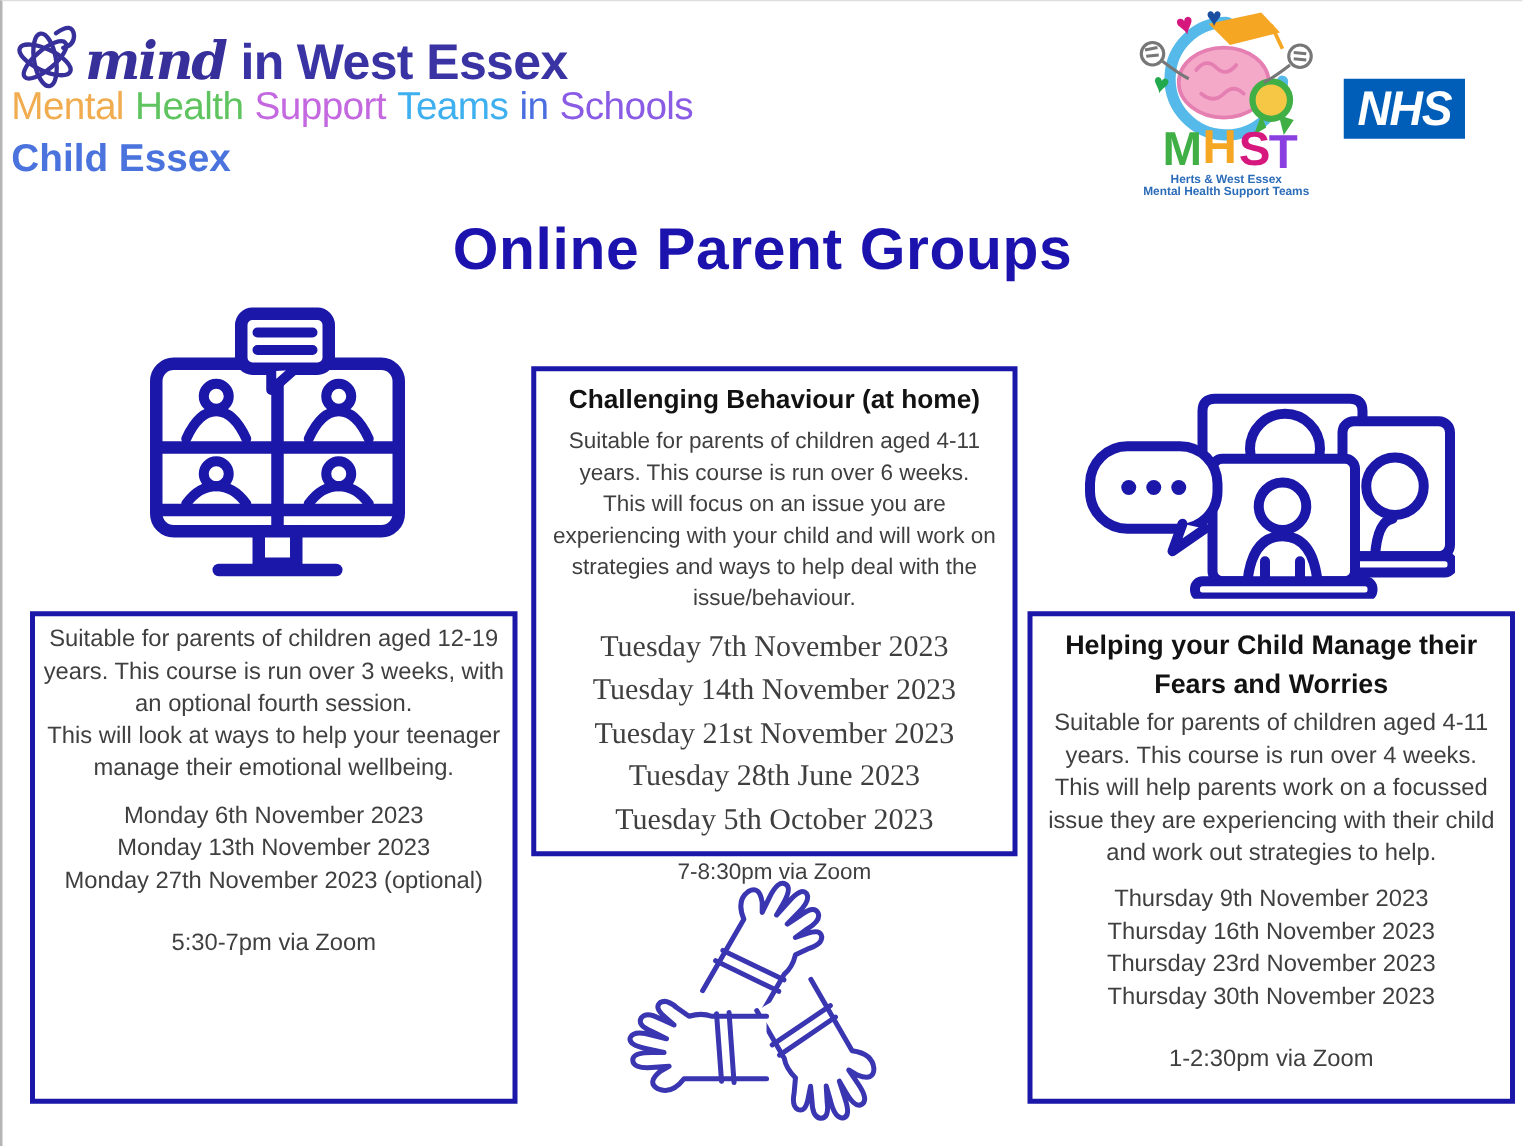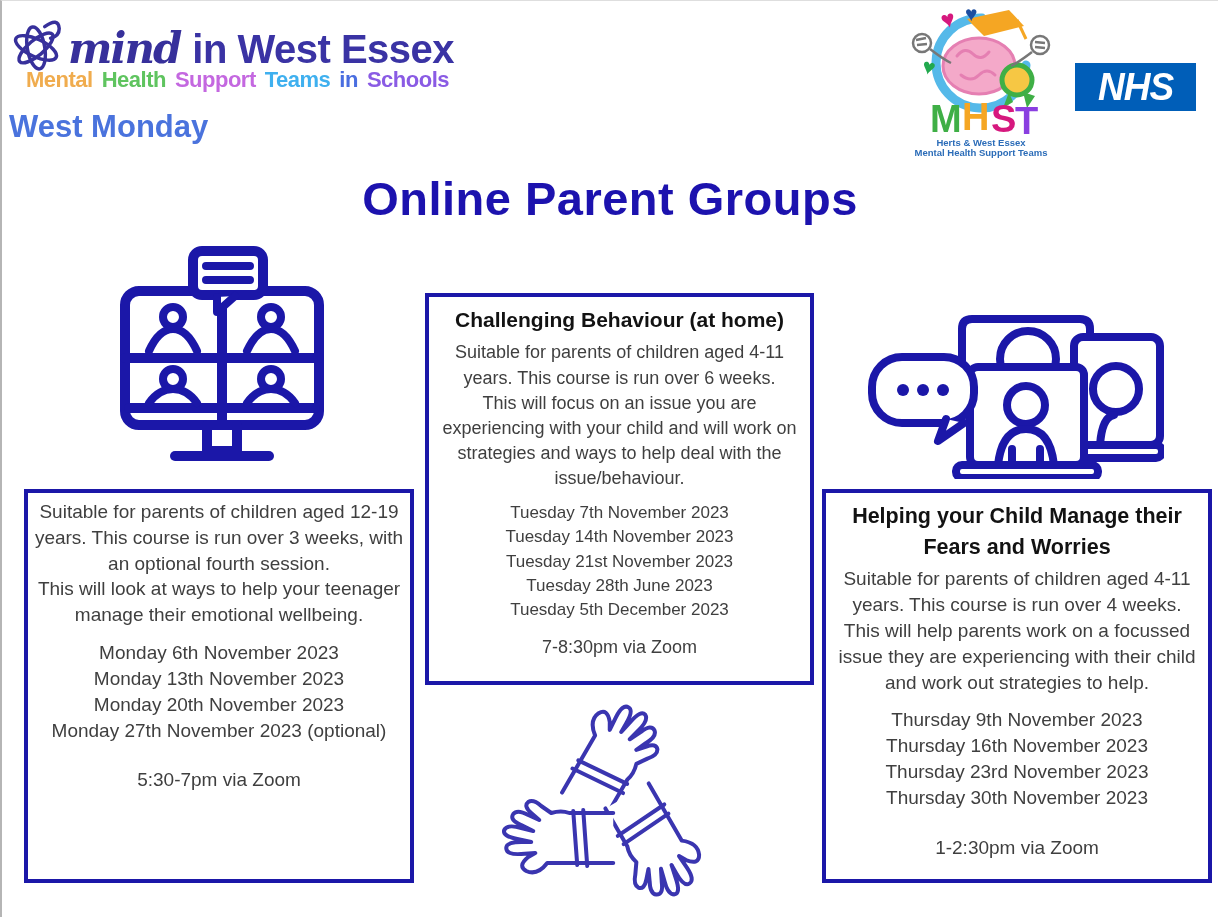--- a/index.html
+++ b/index.html
@@ -8,25 +8,25 @@
     font-family:"Liberation Sans", sans-serif;
     border-left:2px solid #b5b5b5; border-top:1px solid #dedede;
     box-sizing:border-box;
   }
   
   .mind-row{position:absolute; left:6px; top:2px; display:flex; align-items:baseline;}
   .mind-squiggle{position:relative; top:12px; margin-right:2px;}
   .mind-word{font-family:"DejaVu Serif", serif; font-style:italic; font-weight:bold;
     font-size:42px; color:#37309B; letter-spacing:-2px;}
   .mind-suffix{font-size:40px; color:#3A33A4; margin-left:12px; font-weight:700; letter-spacing:-0.5px;}
-  .mhst-line{position:absolute; left:24px; top:66px; font-size:22px; font-weight:bold; letter-spacing:-0.5px;}
+  .mhst-line{position:absolute; left:7px; top:66px; font-size:31px; font-weight:normal; letter-spacing:-0.5px;}
   .mhst-line span{margin-right:9px;}
   .west-essex{position:absolute; left:7px; top:108px; font-size:31px; font-weight:bold; color:#4A73DD;}
   .mhst-logo{position:absolute; left:903px; top:2px;}
-  .nhs-logo{position:absolute; left:1073px; top:62px; width:121px; height:48px; background:#005EB8;
+  .nhs-logo{position:absolute; left:1073px; top:62px; width:97px; height:48px; background:#005EB8;
     display:flex; align-items:center; justify-content:center;}
   .nhs-logo span{color:#ffffff; font-weight:bold; font-style:italic; font-size:37px; letter-spacing:-1px;
     transform:scaleY(1.05);}
   
   .page-title{position:absolute; left:0; top:170px; width:100%; text-align:center;
     font-size:47px; font-weight:bold; color:#1C12AE; letter-spacing:0.5px;}
   
   .icon-video{position:absolute; left:105px; top:244px;}
   .icon-laptops{position:absolute; left:860px; top:286px;}
   .icon-hands{position:absolute; left:486px; top:700px;}
@@ -36,21 +36,21 @@
   .card--left{left:22px; top:488px; width:390px; height:394px;}
   .card--mid{left:423px; top:292px; width:389px; height:392px;}
   .card--right{left:820px; top:488px; width:390px; height:394px;}
   .card-title{font-size:21.5px; font-weight:bold; color:#121212; line-height:1.45; margin:2px 0 3px;}
   .card--mid .card-title{font-size:21px; margin-bottom:5px;}
   .card-desc{font-size:19px; line-height:1.36; margin:0;}
   .card--mid .card-desc{font-size:18px; line-height:1.4;}
   .card-dates{margin-top:12px;}
   .card--mid .card-dates{margin-top:9px;}
   .date-line{font-size:19px; line-height:1.36;}
-  .card--mid .date-line{font-size:17px; line-height:1.44;}
+  .card--mid .date-line{font-size:24px; line-height:1.44;font-family:Liberation Serif, serif;}
   .card-time{font-size:19px; margin-top:26px;}
   .card--mid .card-time{font-size:18px; margin-top:14px;}
 </style>
 </head>
 <body>
 
 <div class="page">
 
   <div class="mind-row">
     <svg class="mind-squiggle" width="58" height="60" viewBox="0 0 60 62">
@@ -62,21 +62,21 @@
       </g>
     </svg>
     <span class="mind-word">mind</span>
     <span class="mind-suffix">in West Essex</span>
   </div>
 
   <div class="mhst-line">
     <span style="color: rgb(240, 172, 78);">Mental</span><span style="color: rgb(95, 196, 95);">Health</span><span style="color: rgb(196, 104, 224);">Support</span><span style="color: rgb(63, 176, 239);">Teams</span><span style="color: rgb(74, 110, 224);">in</span><span style="color: rgb(138, 91, 228);">Schools</span>
   </div>
 
-  <div class="west-essex">West Monday</div>
+  <div class="west-essex">Child Essex</div>
 
   <svg class="mhst-logo" width="152" height="156" viewBox="0 0 152 156">
     <path d="M 121,62 A 45,45 0 1 1 77,15" fill="none" stroke="#55B9E9" stroke-width="9" stroke-linecap="round"></path>
     <path d="M 62,16 L 104,7 L 119,23 L 79,33 Z" fill="#F5A623"></path>
     <path d="M 112,17 L 121,36" stroke="#F5A623" stroke-width="3" fill="none"></path>
     <ellipse cx="74" cy="63" rx="36" ry="28" fill="#F4A9C9" stroke="#E57FB2" stroke-width="3"></ellipse>
     <path d="M 52,53 q 8,-10 16,-2 q 8,8 16,-2 M 56,72 q 10,8 18,0 q 8,-8 16,0" fill="none" stroke="#E57FB2" stroke-width="3" stroke-linecap="round"></path>
     <circle cx="112" cy="77" r="15" fill="#F6C744" stroke="#3FAF46" stroke-width="5"></circle>
     <path d="M 104,89 l -6,16 l 10,-6 z M 118,89 l 4,16 l 8,-12 z" fill="#3FAF46"></path>
     <text x="38" y="26" font-size="24" fill="#D6187E" transform="rotate(-14 38 26)">♥</text>
@@ -158,36 +158,35 @@
     <use href="#hand" transform="rotate(120 120 112) translate(120 58) rotate(30)"></use>
     <use href="#hand" transform="rotate(240 120 112) translate(120 58) rotate(30)"></use>
   </svg>
 
   <div class="card card--left">
     <p class="card-desc">Suitable for parents of children aged 12-19 years. This course is run over 3 weeks, with an optional fourth session.</p>
     <p class="card-desc">This will look at ways to help your teenager manage their emotional wellbeing.</p>
     <div class="card-dates">
       <div class="date-line">Monday 6th November 2023</div>
       <div class="date-line">Monday 13th November 2023</div>
-      <div class="date-line">Monday 20th November 2023</div>
       <div class="date-line">Monday 27th November 2023 (optional)</div>
     </div>
     <div class="card-time">5:30-7pm via Zoom</div>
   </div>
 
   <div class="card card--mid">
     <div class="card-title">Challenging Behaviour (at home)</div>
     <p class="card-desc">Suitable for parents of children aged 4-11 years. This course is run over 6 weeks.</p>
     <p class="card-desc">This will focus on an issue you are experiencing with your child and will work on strategies and ways to help deal with the issue/behaviour.</p>
     <div class="card-dates">
       <div class="date-line">Tuesday 7th November 2023</div>
       <div class="date-line">Tuesday 14th November 2023</div>
       <div class="date-line">Tuesday 21st November 2023</div>
       <div class="date-line">Tuesday 28th June 2023</div>
-      <div class="date-line">Tuesday 5th December 2023</div>
+      <div class="date-line">Tuesday 5th October 2023</div>
     </div>
     <div class="card-time">7-8:30pm via Zoom</div>
   </div>
 
   <div class="card card--right">
     <div class="card-title">Helping your Child Manage their Fears and Worries</div>
     <p class="card-desc">Suitable for parents of children aged 4-11 years. This course is run over 4 weeks.</p>
     <p class="card-desc">This will help parents work on a focussed issue they are experiencing with their child and work out strategies to help.</p>
     <div class="card-dates">
       <div class="date-line">Thursday 9th November 2023</div>

